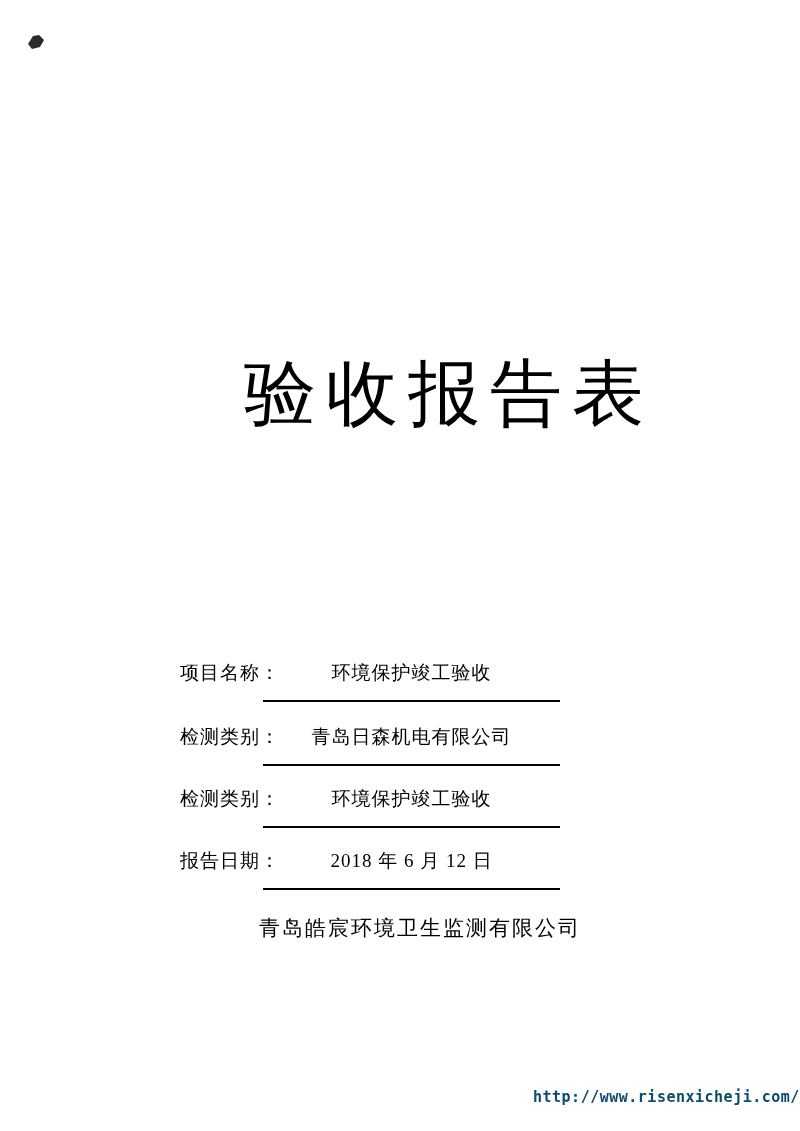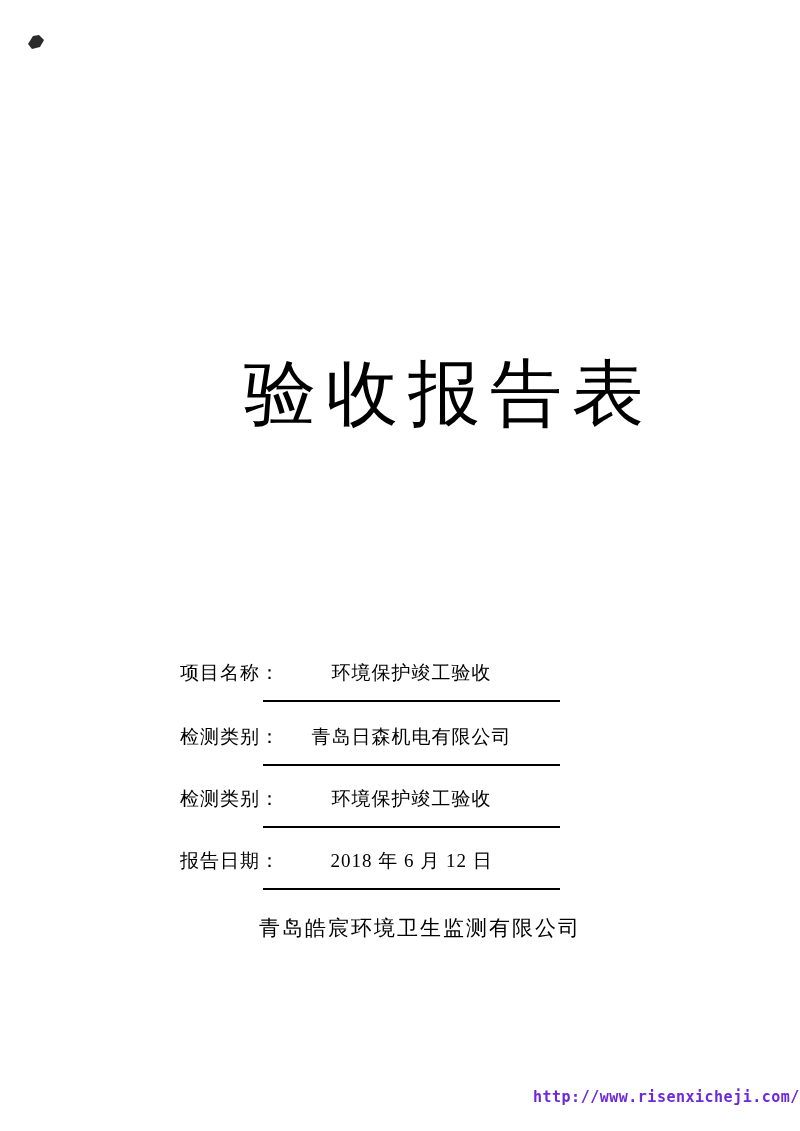--- a/index.html
+++ b/index.html
@@ -132,15 +132,15 @@
   </div>
 
   <div class="field-row row-4">
     <span class="field-label">报告日期：</span>
     <span class="field-value">2018 年 6 月 12 日</span>
     <span class="field-underline"></span>
   </div>
 
   <div class="company-name">青岛皓宸环境卫生监测有限公司</div>
 
-  <div class="website-url" style="color: #6d28d9;">http://www.risenxicheji.com/</div>
+  <div class="website-url" style="color: #0c4a6e;">http://www.risenxicheji.com/</div>
 
 </div>
 
 </body></html>

